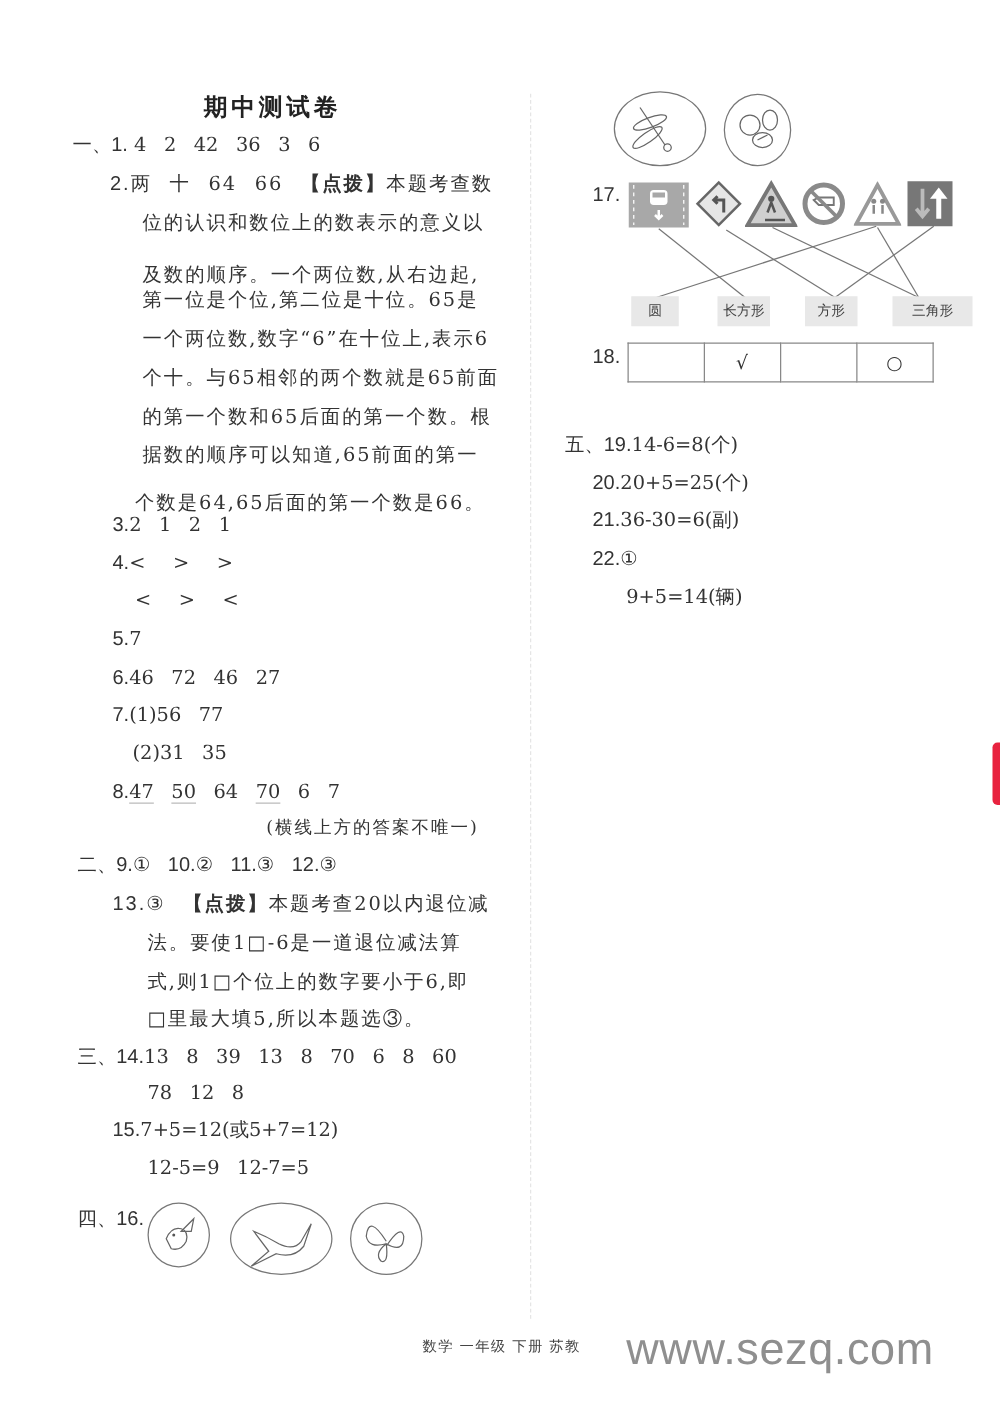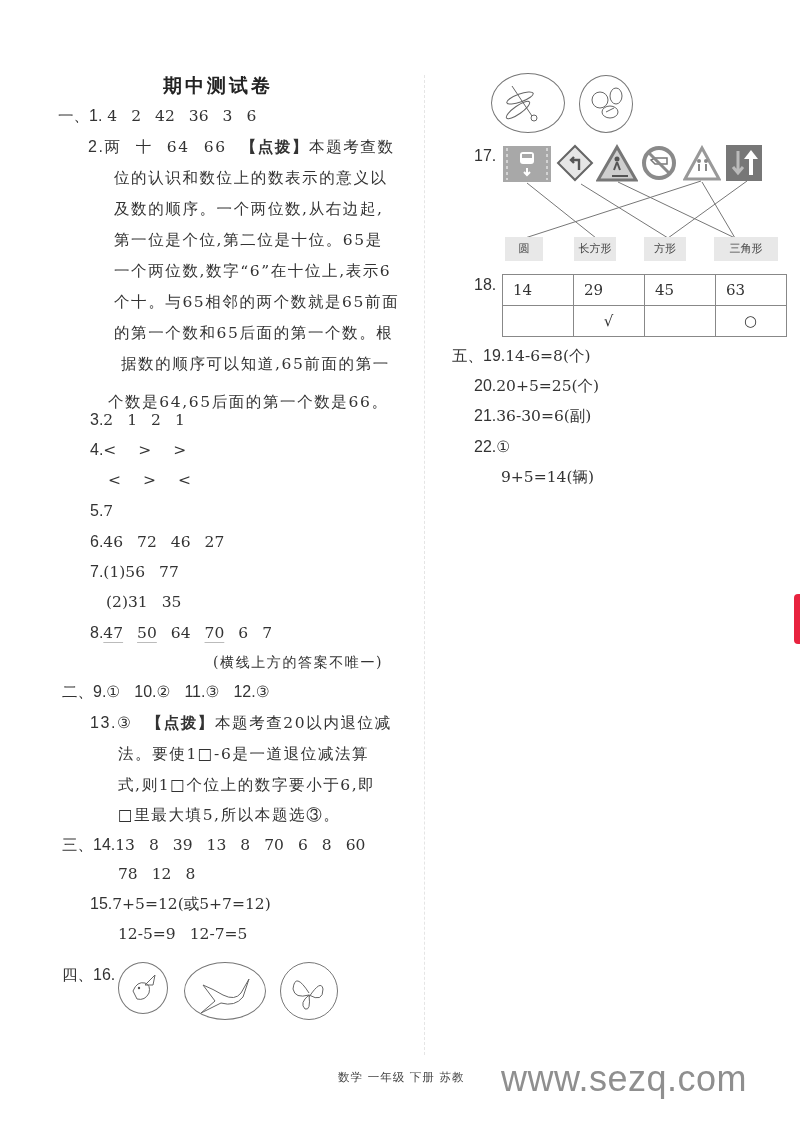--- a/index.html
+++ b/index.html
@@ -45,26 +45,26 @@
 
 <div class="line" style="left:58px; top:106px;">
   <span class="sec">一、</span><span class="num">1.</span>
   <span>4</span><span class="gap"></span><span>2</span><span class="gap"></span><span>42</span><span class="gap"></span><span>36</span><span class="gap"></span><span>3</span><span class="gap"></span><span>6</span>
 </div>
 
 <div class="line para" style="left:88px; top:137px;">
   <span class="num">2.</span><span>两</span><span class="gap"></span><span>十</span><span class="gap"></span><span>64</span><span class="gap"></span><span>66</span><span class="gap"></span><b style="font-family:'DejaVu Sans',sans-serif;">【点拨】</b><span>本题考查数</span>
 </div>
 <div class="line para" style="left:114px; top:168px;">位的认识和数位上的数表示的意义以</div>
-<div class="line para" style="left:114px; top:199px;">及数的顺序。一个两位数,从右边起,</div>
+<div class="line para" style="left:114px; top:210px;">及数的顺序。一个两位数,从右边起,</div>
 <div class="line para" style="left:114px; top:230px;">第一位是个位,第二位是十位。65是</div>
 <div class="line para" style="left:114px; top:261px;">一个两位数,数字“6”在十位上,表示6</div>
 <div class="line para" style="left:114px; top:292px;">个十。与65相邻的两个数就是65前面</div>
 <div class="line para" style="left:114px; top:323px;">的第一个数和65后面的第一个数。根</div>
-<div class="line para" style="left:114px; top:354px;margin-left:7px;">据数的顺序可以知道,65前面的第一</div>
+<div class="line para" style="left:114px; top:354px;">据数的顺序可以知道,65前面的第一</div>
 <div class="line para" style="left:108px; top:385px;margin-top:7px;">个数是64,65后面的第一个数是66。</div>
 
 <div class="line" style="left:90px; top:410px;">
   <span class="num">3.</span><span>2</span><span class="gap"></span><span>1</span><span class="gap"></span><span>2</span><span class="gap"></span><span>1</span>
 </div>
 <div class="line" style="left:90px; top:440px;">
   <span class="num">4.</span><span>&lt;</span><span class="gap" style="width:22px"></span><span>&gt;</span><span class="gap" style="width:22px"></span><span>&gt;</span>
 </div>
 <div class="line" style="left:108px; top:470px;">
   <span>&lt;</span><span class="gap" style="width:22px"></span><span>&gt;</span><span class="gap" style="width:22px"></span><span>&lt;</span>
@@ -205,26 +205,20 @@
   </g>
 </svg>
 <div class="shape-label" style="left:505px; width:38px;">圆</div>
 <div class="shape-label" style="left:574px; width:42px;">长方形</div>
 <div class="shape-label" style="left:644px; width:42px;">方形</div>
 <div class="shape-label" style="left:714px; width:64px;">三角形</div>
 
 <div class="line" style="left:474px; top:275px;"><span class="num">18.</span></div>
 <table class="t18">
   <tbody>
-      <tr>
-    <td>14</td>
-    <td>29</td>
-    <td>45</td>
-    <td>63</td>
-  </tr>
   <tr>
     <td style="text-align:center;padding-left:0"></td>
     <td style="text-align:center;padding-left:0">√</td>
     <td style="text-align:center;padding-left:0"></td>
     <td style="text-align:center;padding-left:0">○</td>
   </tr>
 </tbody>
   </table>
 
 <div class="line" style="left:452px; top:346px;">

